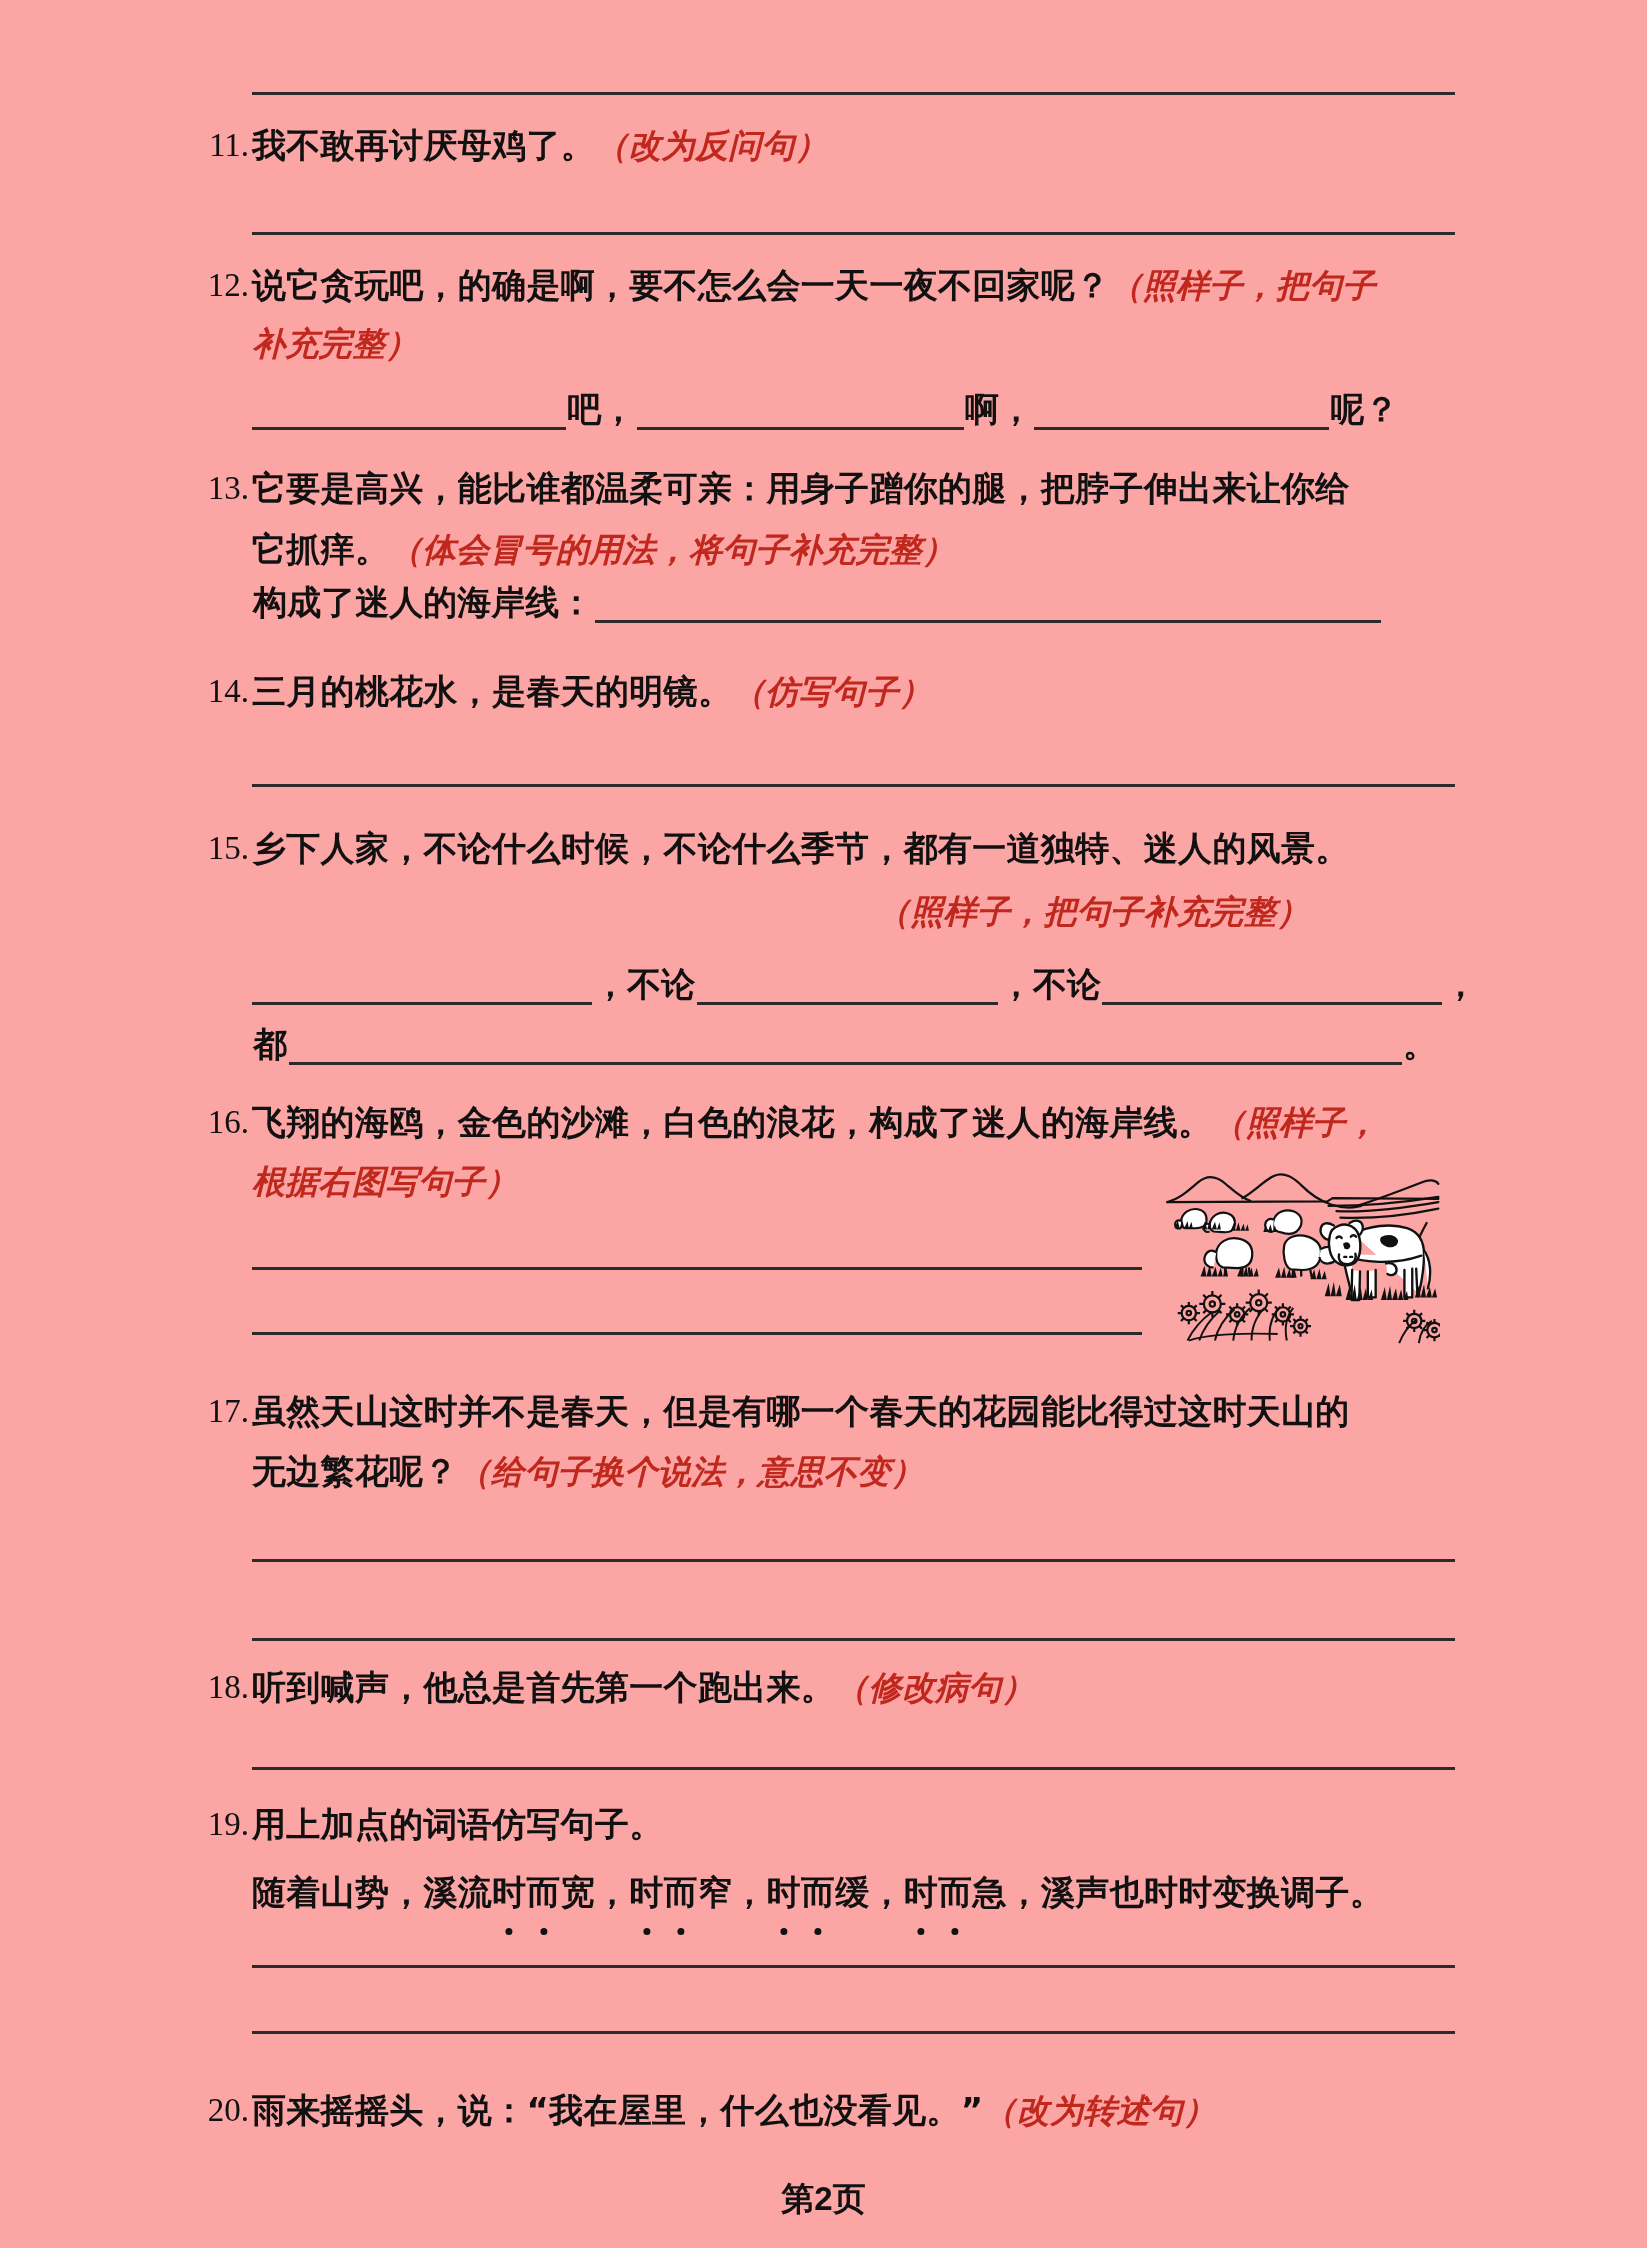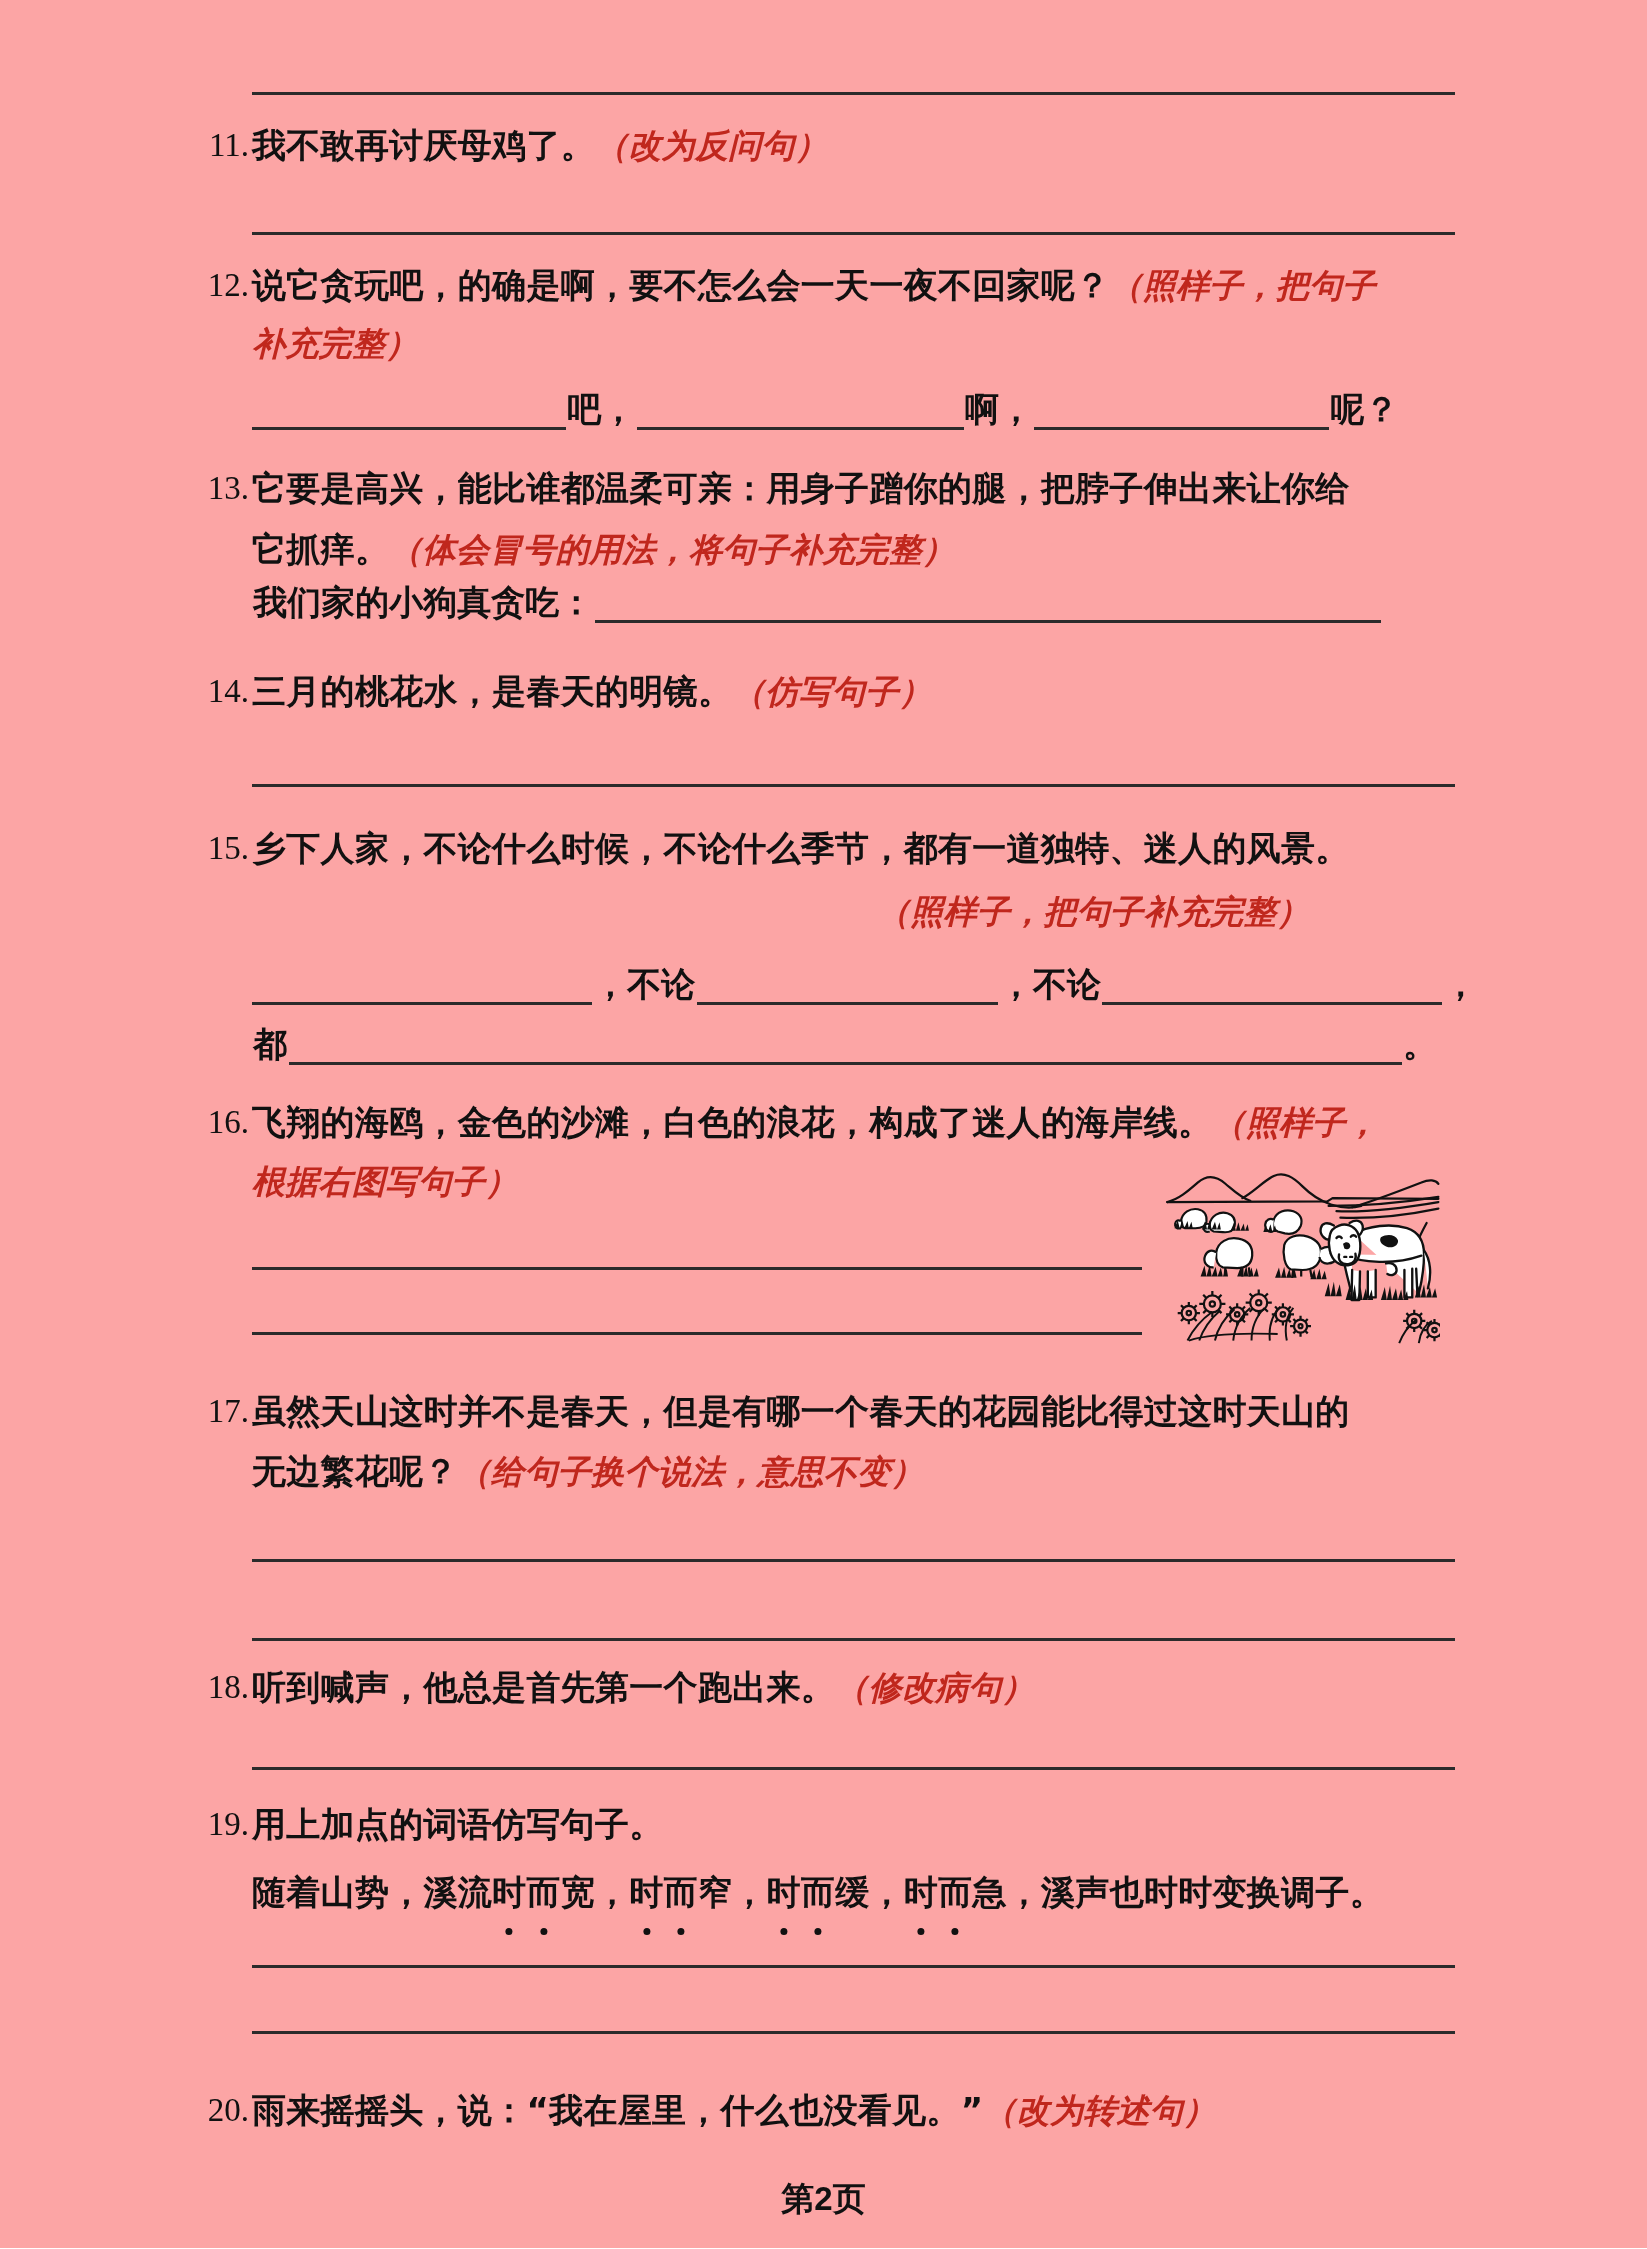--- a/index.html
+++ b/index.html
@@ -135,21 +135,21 @@
 
   <div class="num" style="left:151px; top:458px;">13.</div>
   <div class="q" style="left:252px; top:458px;">
     <span class="body-cn">它要是高兴，能比谁都温柔可亲：用身子蹭你的腿，把脖子伸出来让你给</span>
   </div>
   <div class="q" style="left:252px; top:519px;">
     <span class="body-cn">它抓痒。</span><span class="hint">（体会冒号的用法，将句子补充完整）</span>
   </div>
 
   <div class="blankrow" style="left:252px; top:579px;">
-    <span class="lbl">我们家的小狗真贪吃：</span>
+    <span class="lbl">构成了迷人的海岸线：</span>
     <span class="blank" style="width:786px;"></span>
   </div>
 
   <div class="num" style="left:151px; top:661px;">14.</div>
   <div class="q" style="left:252px; top:661px;">
     <span class="body-cn">三月的桃花水，是春天的明镜。</span><span class="hint">（仿写句子）</span>
   </div>
 
   <div class="rule" style="left:252px; top:784px; width:1203px;"></div>
 

